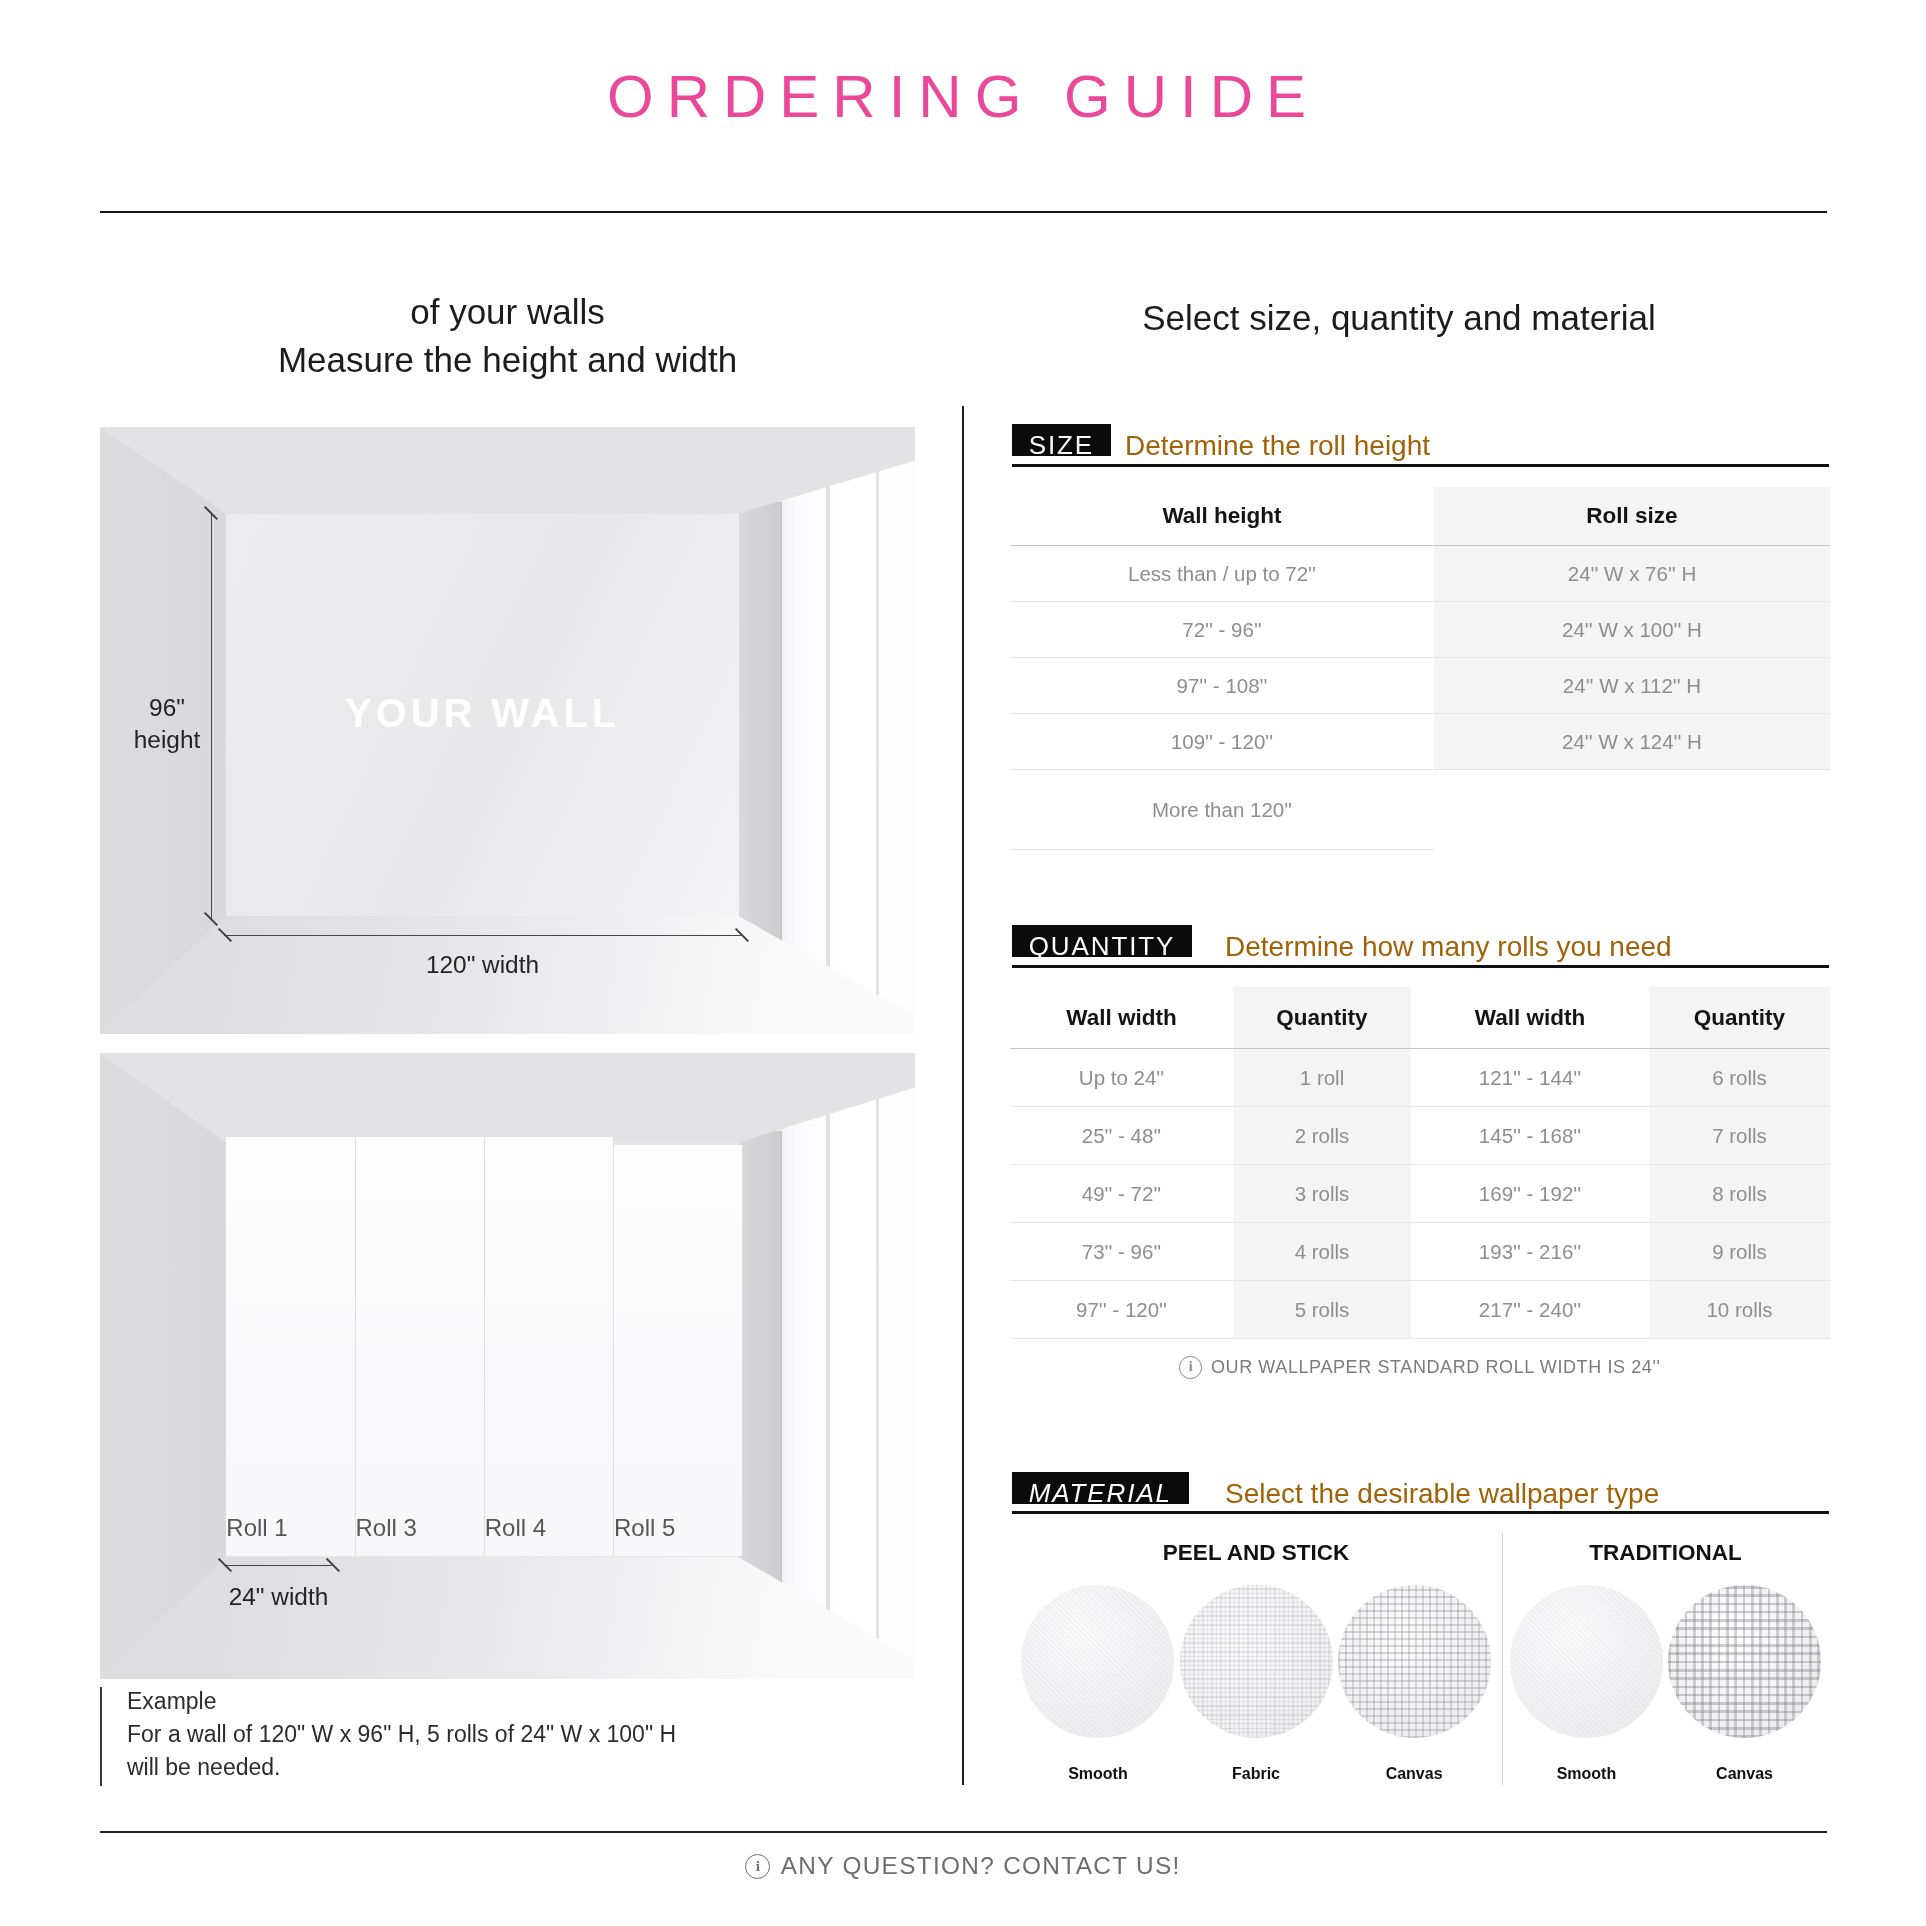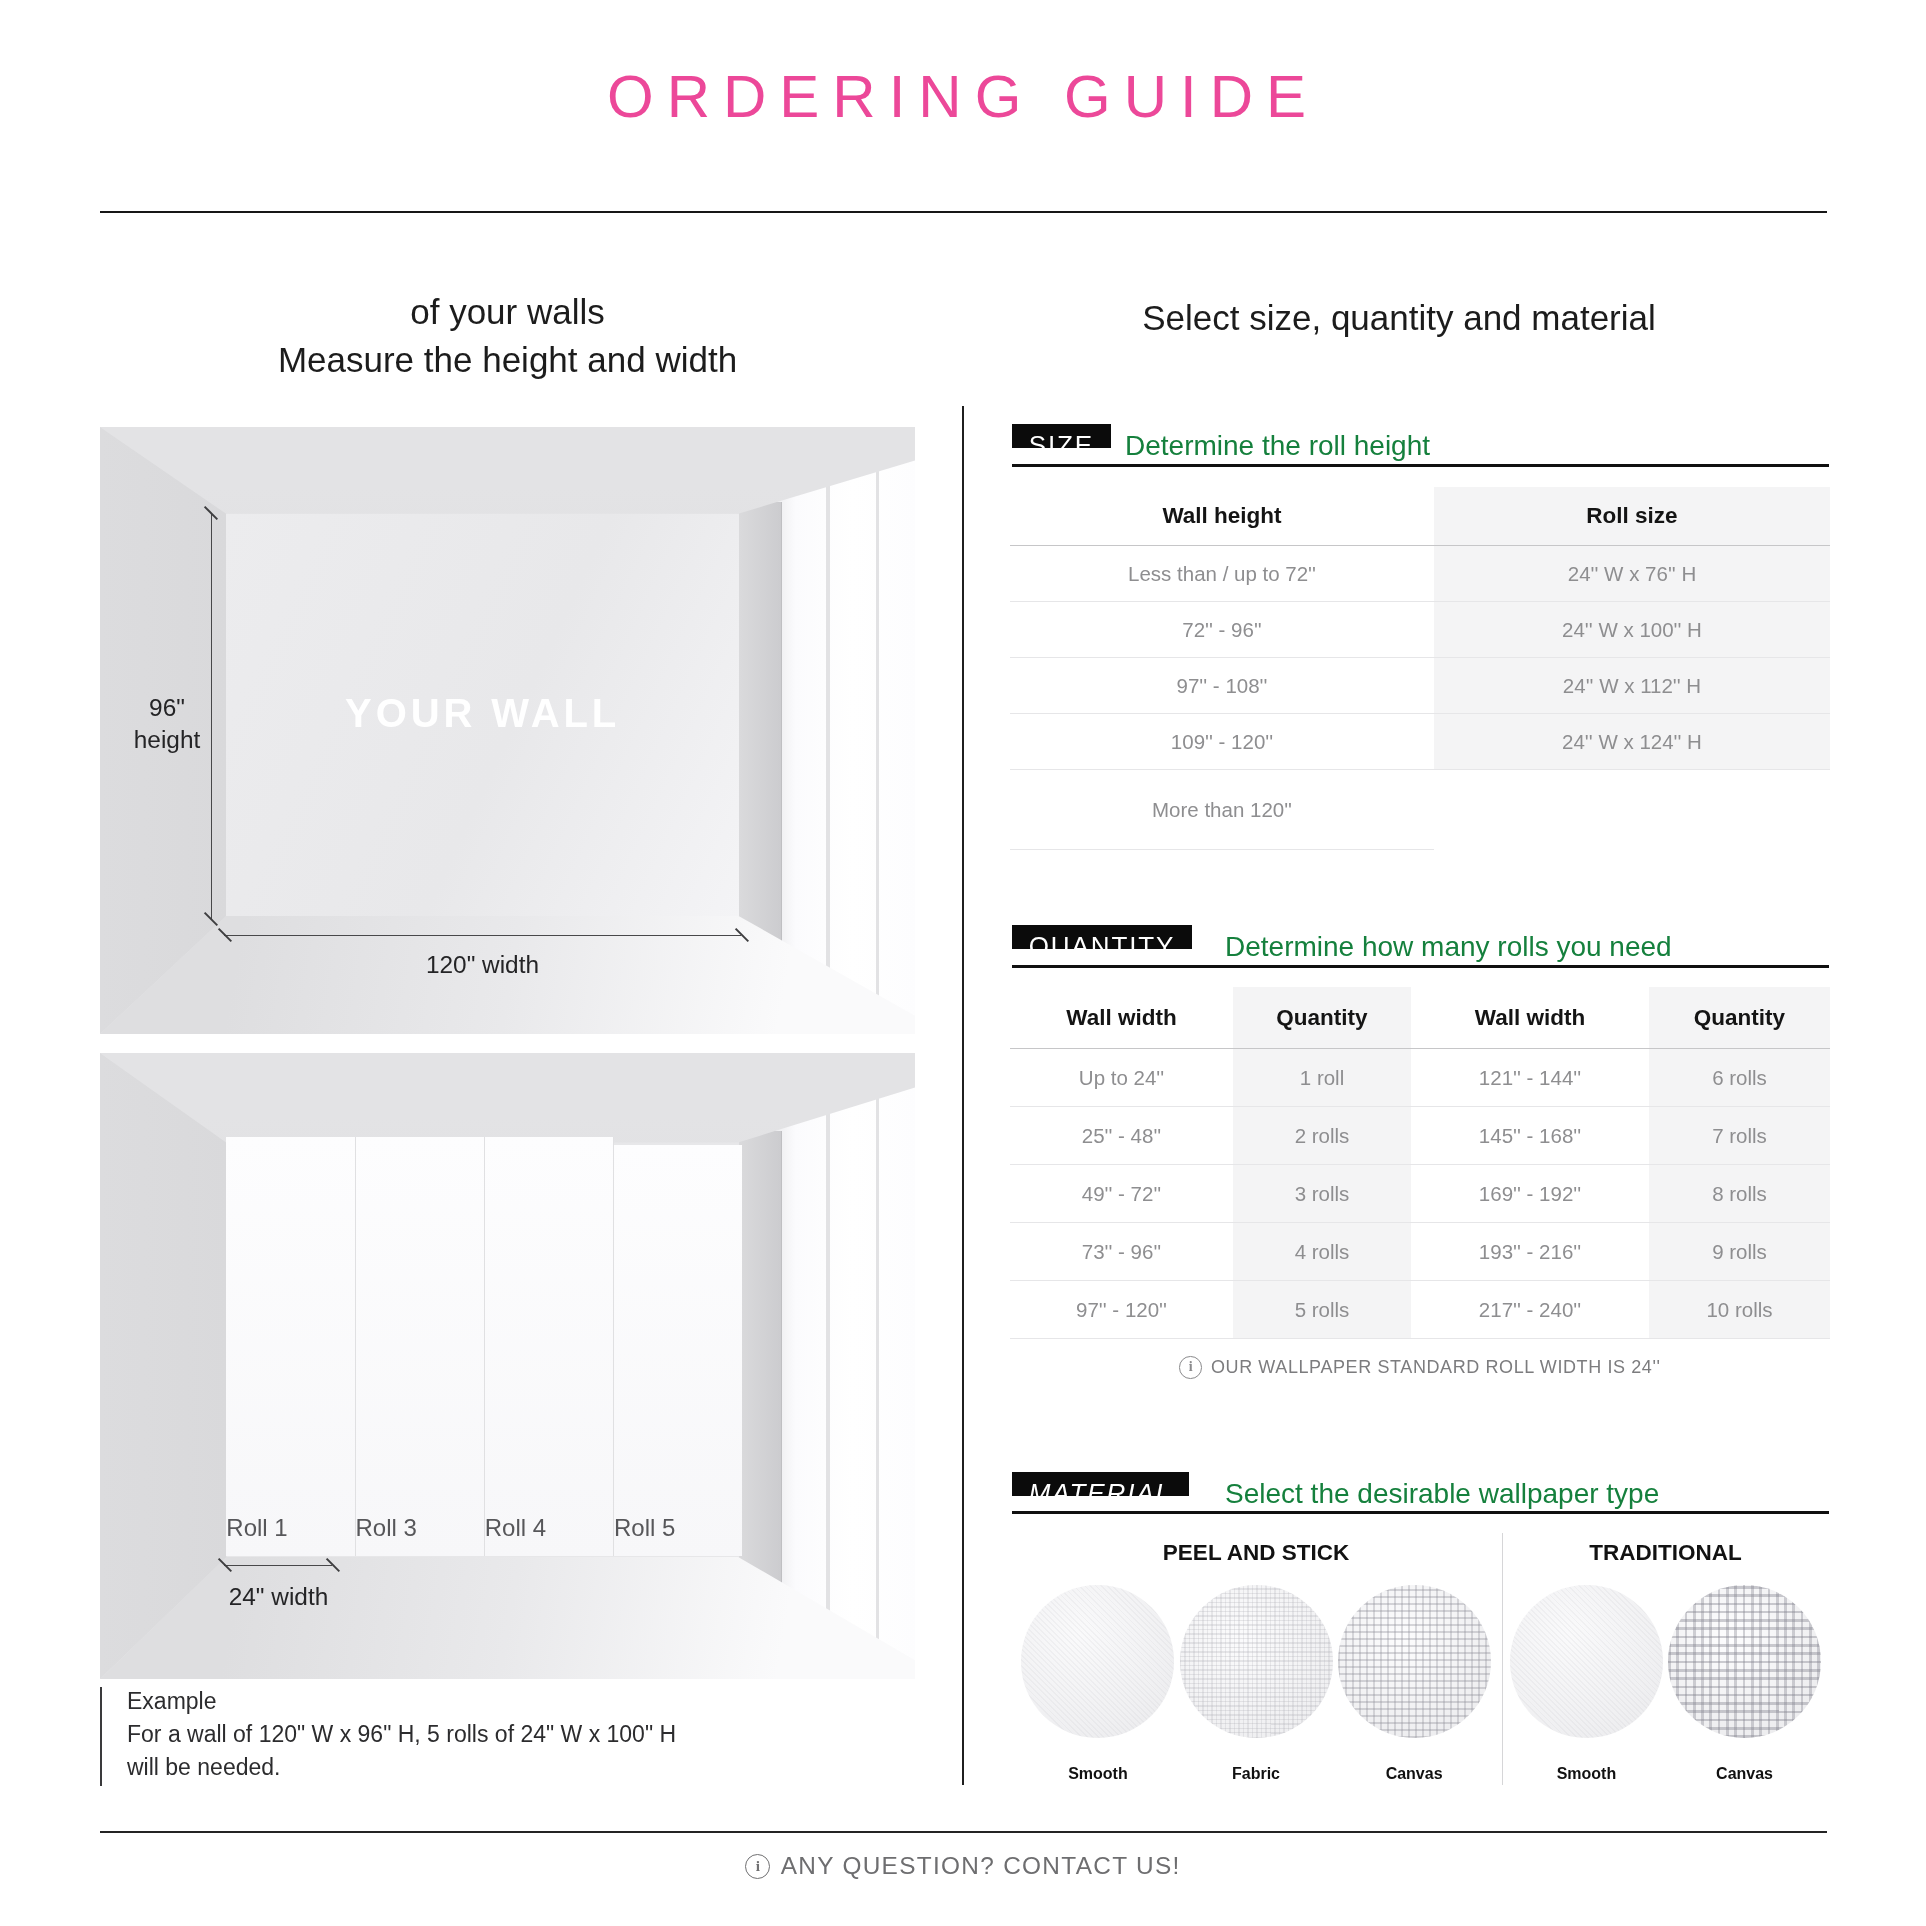--- a/index.html
+++ b/index.html
@@ -49,23 +49,23 @@
   
   .dim-line{background:#48484a;}
   .tick{width:18px;height:1.9px;background:#3d3d3f;transform:rotate(45deg);}
   .dim-label{font-size:24.4px;color:#242426;text-align:center;line-height:32px;}
 
   
   .ex-bar{left:100px;top:1687px;width:1.9px;height:99px;background:#3a3a3c;}
   .ex-text{left:127px;top:1685px;width:803px;font-size:23px;line-height:33px;color:#2c2c2e;text-align:left;}
 
   
-  .badge{height:24px;line-height:42px;background:#0b0b0b;color:#ffffff;font-size:26px;
+  .badge{height:32px;line-height:42px;background:#0b0b0b;color:#ffffff;font-size:26px;
          letter-spacing:1.9px;padding:0 16.7px;display:inline-block;}
-  .section-sub{font-size:28px;color:#15803d;}
+  .section-sub{font-size:28px;color:#a16207;}
   .section-rule{height:2.6px;background:#101010;}
 
   .grid-table{display:grid;}
   .cell{display:flex;align-items:center;justify-content:center;text-align:center;
         font-size:20.5px;color:#8e8e90;border-bottom:1.3px solid #e6e6e8;}
   .cell.hdr{font-size:22.5px;font-weight:700;color:#141414;border-bottom:1.3px solid #c6c6c8;}
   .cell.shade{background:#f4f4f5;}
   .cell .wrap{max-width:180px;line-height:27px;}
 
   .size-table{left:1010px;top:487px;width:820px;grid-template-columns:424px 396px;

